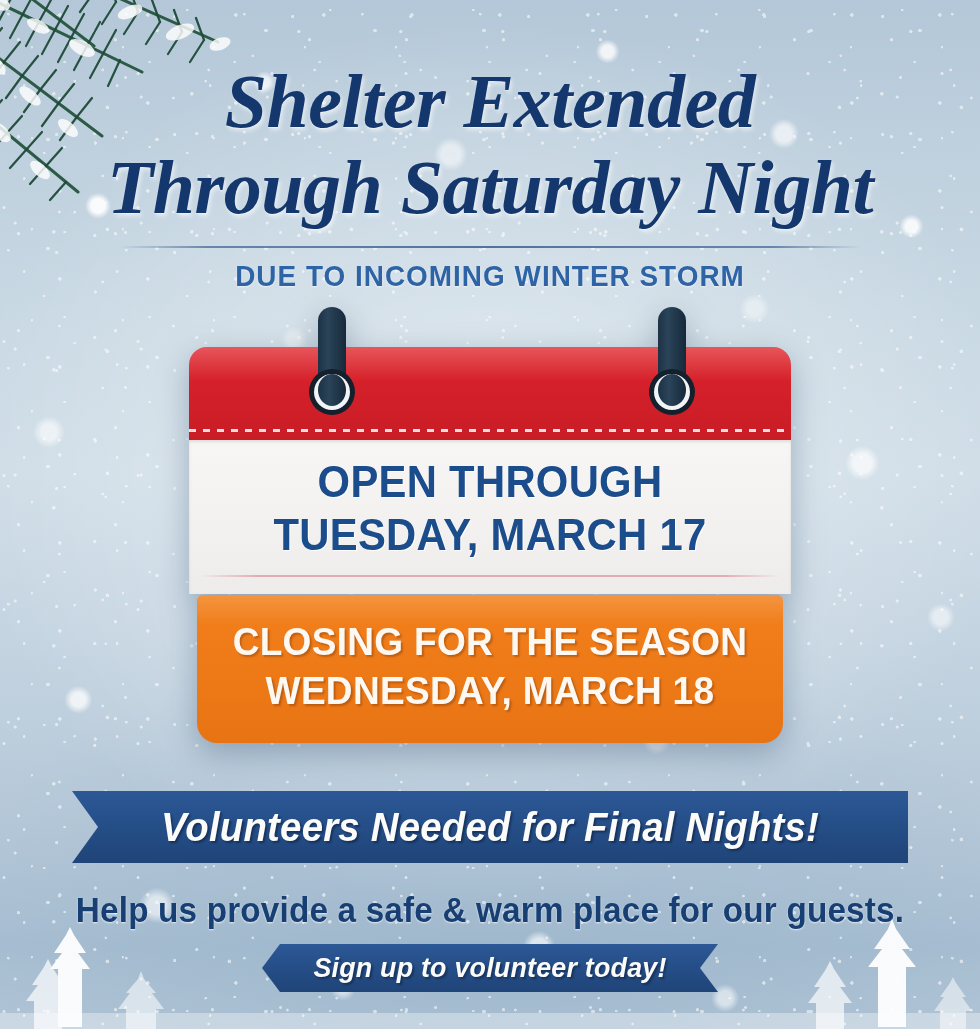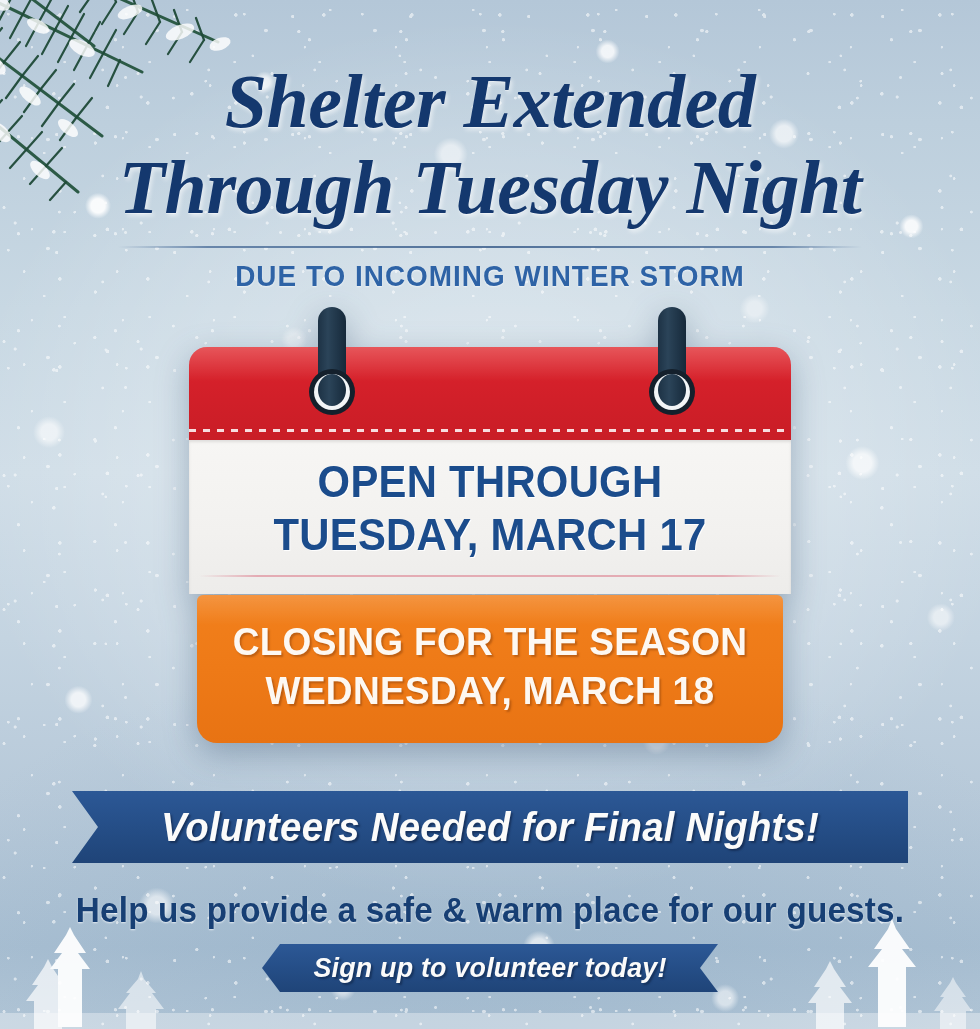--- a/index.html
+++ b/index.html
@@ -447,21 +447,21 @@
       <ellipse cx="48" cy="110" rx="13" ry="6" transform="rotate(40 48 110)"></ellipse>
       <ellipse cx="86" cy="142" rx="12" ry="6" transform="rotate(40 86 142)"></ellipse>
       <ellipse cx="18" cy="146" rx="13" ry="7" transform="rotate(42 18 146)"></ellipse>
       <ellipse cx="58" cy="184" rx="12" ry="6" transform="rotate(42 58 184)"></ellipse>
       <ellipse cx="238" cy="58" rx="11" ry="6" transform="rotate(-20 238 58)"></ellipse>
     </g>
   </svg>
 
   <div class="headline">
     <div class="line line1">Shelter Extended</div>
-    <div class="line line2">Through Tuesday Night</div>
+    <div class="line line2">Through Saturday Night</div>
   </div>
 
   <div class="divider"></div>
 
   <div class="subhead">DUE TO INCOMING WINTER STORM</div>
 
   <div class="calendar">
     <div class="cal-red">
       <div class="gloss"></div>
     </div>

